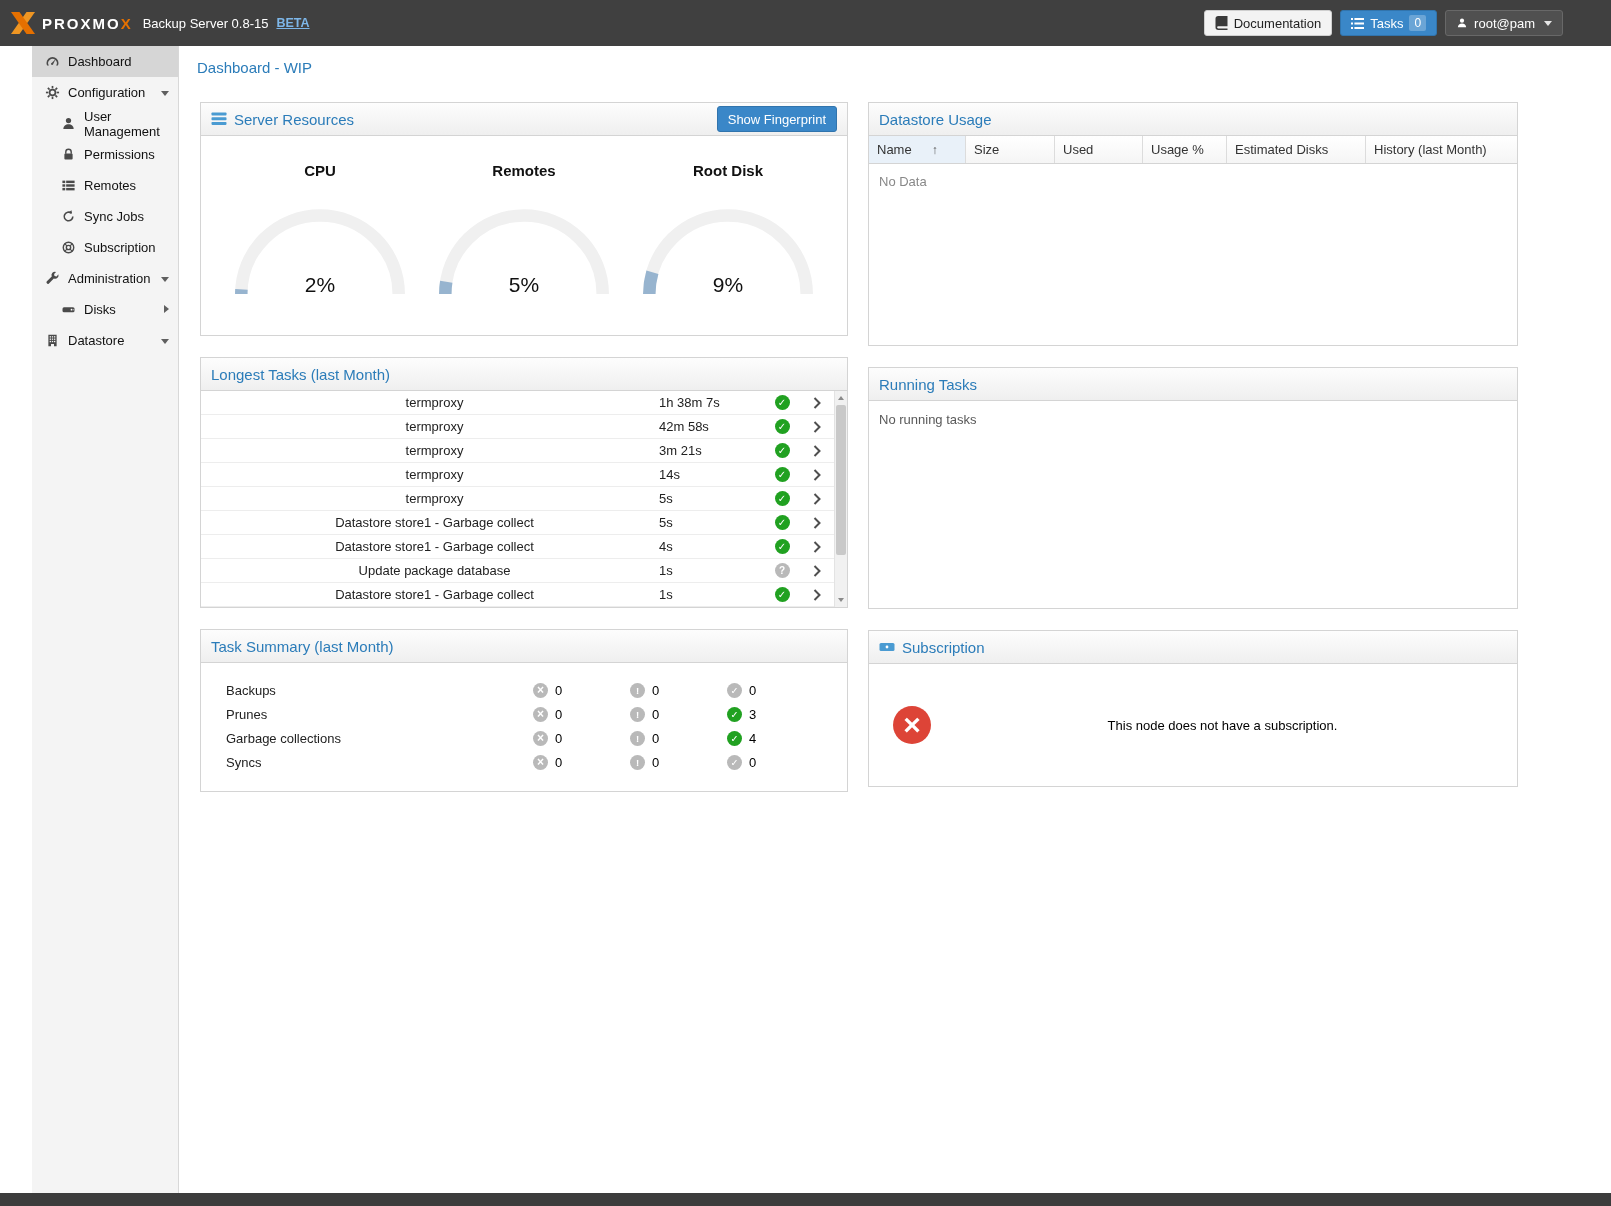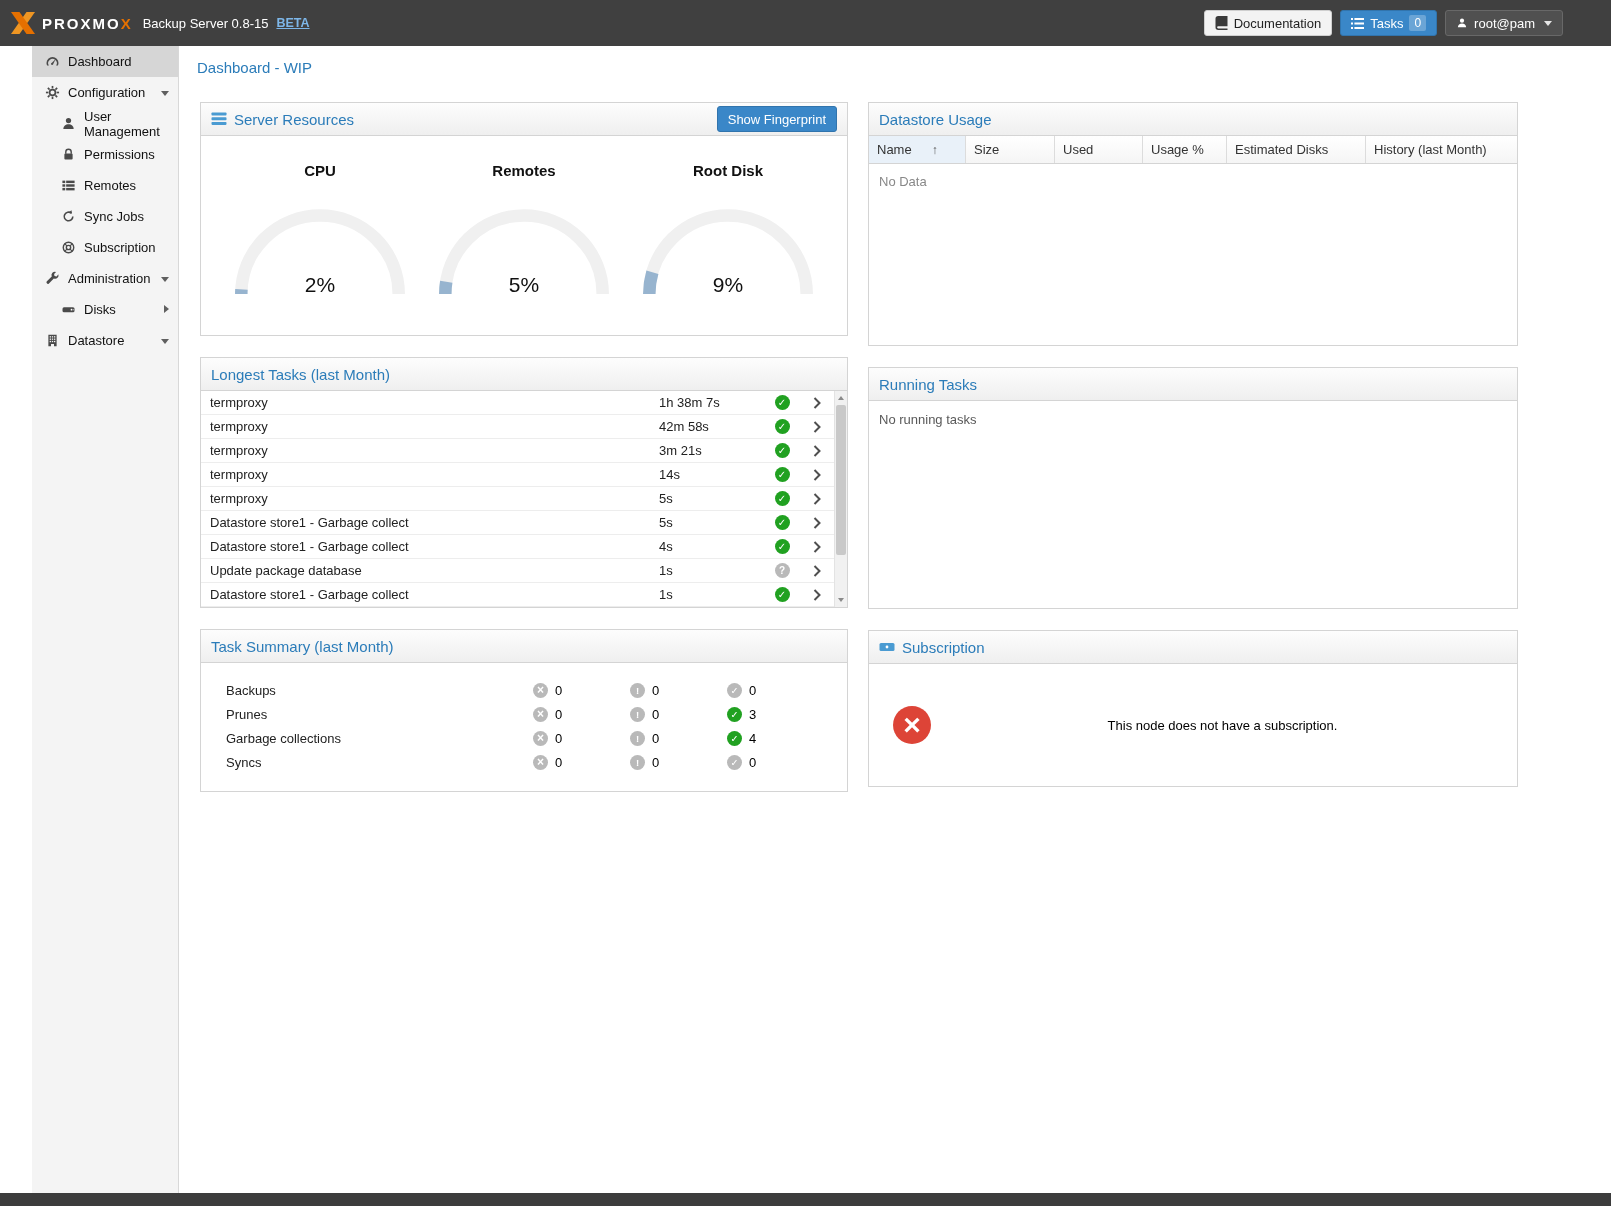--- a/index.html
+++ b/index.html
@@ -57,21 +57,21 @@
   .gauge-wrap { position:relative; width:190px; height:96px; margin:0 auto; }
   .gauge-wrap svg { display:block; }
   .gauge-track { stroke:#f0f0f0; }
   .gauge-fill  { stroke:#97b4cf; }
   .gauge-text { position:absolute; left:0; right:0; bottom:0; font-size:21px; color:#111; }
 
   
   .task-list { position:relative; padding-right:13px; }
   .task-row { display:flex; align-items:center; height:24px; border-bottom:1px solid #ededed; cursor:pointer; }
   .task-row:last-child { border-bottom:none; }
-  .task-name { flex:1; padding-left:9px; white-space:nowrap; overflow:hidden; }
+  .task-name { flex:1; padding-left:9px; white-space:nowrap; overflow:hidden;text-align:center; }
   .task-duration { width:105px; }
   .task-status { width:36px; display:flex; justify-content:center; }
   .task-go { width:34px; display:flex; justify-content:center; }
   .status-dot { width:15px; height:15px; border-radius:50%; color:#fff; display:inline-flex; align-items:center; justify-content:center; font-size:10px; font-weight:bold; background:#b9b9b9; }
   .status-dot.st-ok { background:#21a121; }
   .status-dot.st-ok::after { content:"✓"; }
   .status-dot.st-unknown { background:#b9b9b9; }
   .status-dot.st-unknown::after { content:"?"; }
 
   .vscrollbar { position:absolute; top:0; right:0; bottom:0; width:13px; background:#f1f1f1; border-left:1px solid #e3e3e3; }

